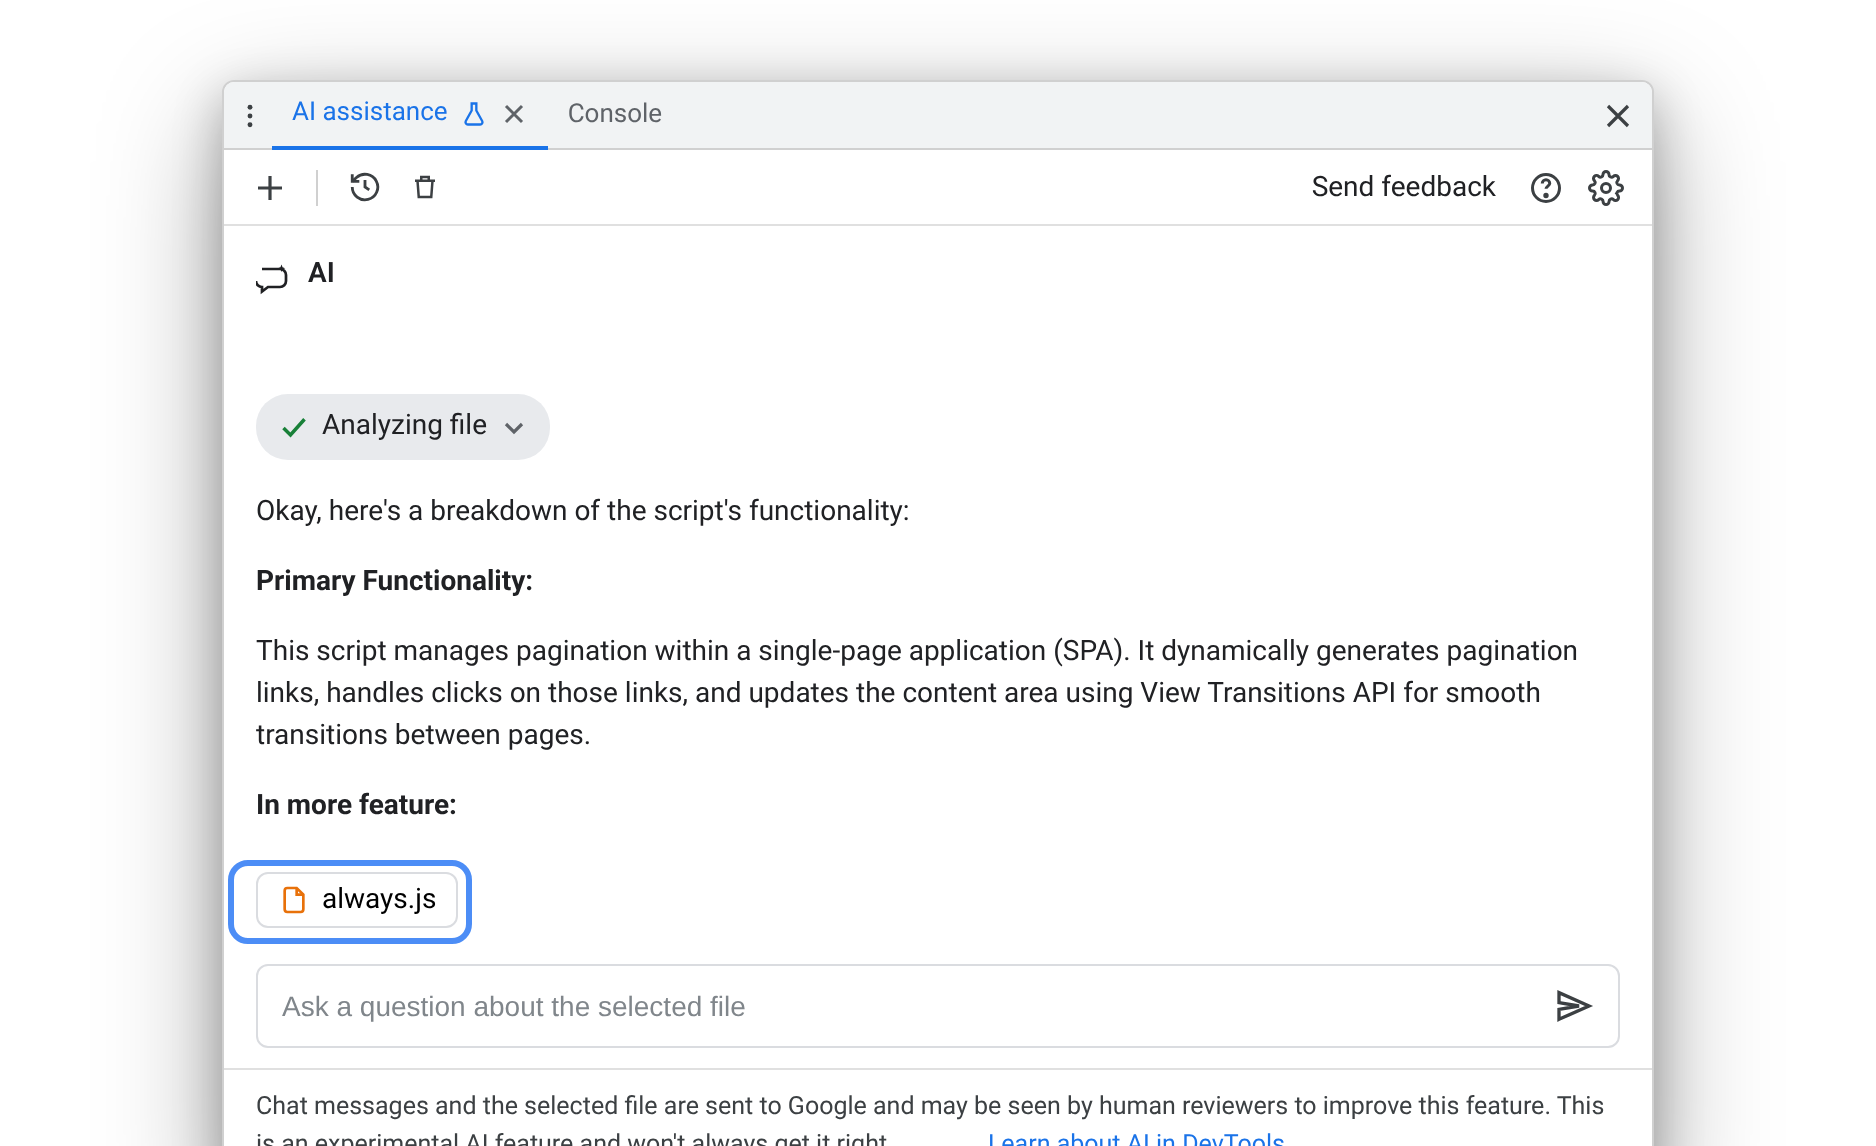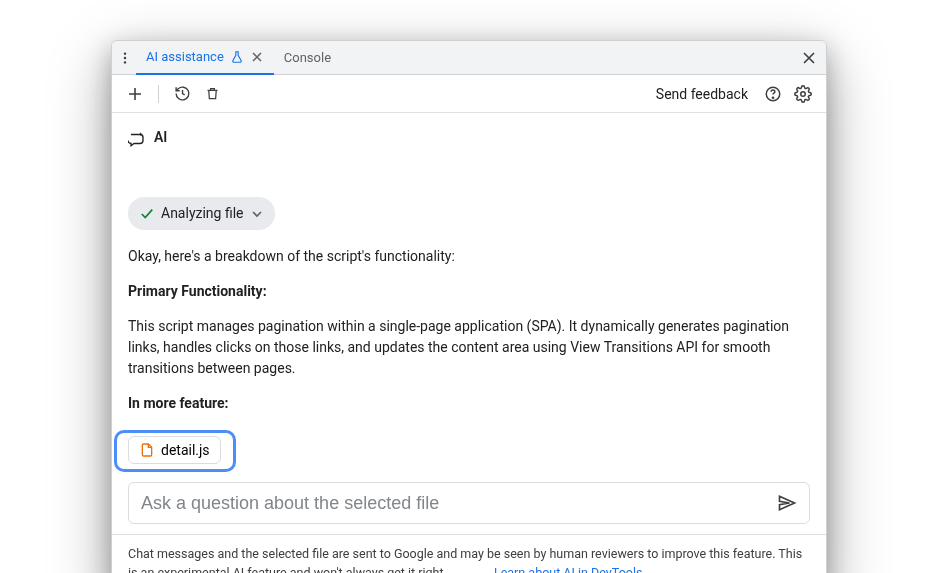--- a/index.html
+++ b/index.html
@@ -148,21 +148,21 @@
   border-radius: 6px;
   display: flex;
   align-items: center;
   padding: 0 8px 0 12px;
   height: 42px;
 }
 .input-row input {
   flex: 1;
   border: none;
   outline: none;
-  font-size: 18px;
+  font-size: 14px;
   color: #202124;
   background: transparent;
 }
 .input-row input::placeholder { color: #80868b; }
 .input-row .send {
   width: 28px; height: 28px;
   display: flex; align-items: center; justify-content: center;
   color: #3c4043;
   cursor: pointer;
 }
@@ -285,21 +285,21 @@
   </div>
 
   <div class="file-chip-wrap">
     <div class="file-chip">
       <span class="file-icon">
         <svg width="16" height="16" viewBox="0 0 24 24" fill="none" stroke="currentColor" stroke-width="2">
             <path d="M14 3H7a2 2 0 0 0-2 2v14a2 2 0 0 0 2 2h10a2 2 0 0 0 2-2V8z"></path>
             <path d="M14 3v5h5"></path>
           </svg>
       </span>
-      <span>detail.js</span>
+      <span>always.js</span>
     </div>
     <div class="file-chip-highlight" style="width:122px;height:42px;"></div>
   </div>
 
   <div class="input-row">
     <input type="text" placeholder="Ask a question about the selected file" style="">
     <div class="send">
       <svg width="20" height="20" viewBox="0 0 24 24" fill="none" stroke="currentColor" stroke-width="2">
           <path d="M3 20l18-8L3 4v6l12 2-12 2z"></path>
         </svg>

